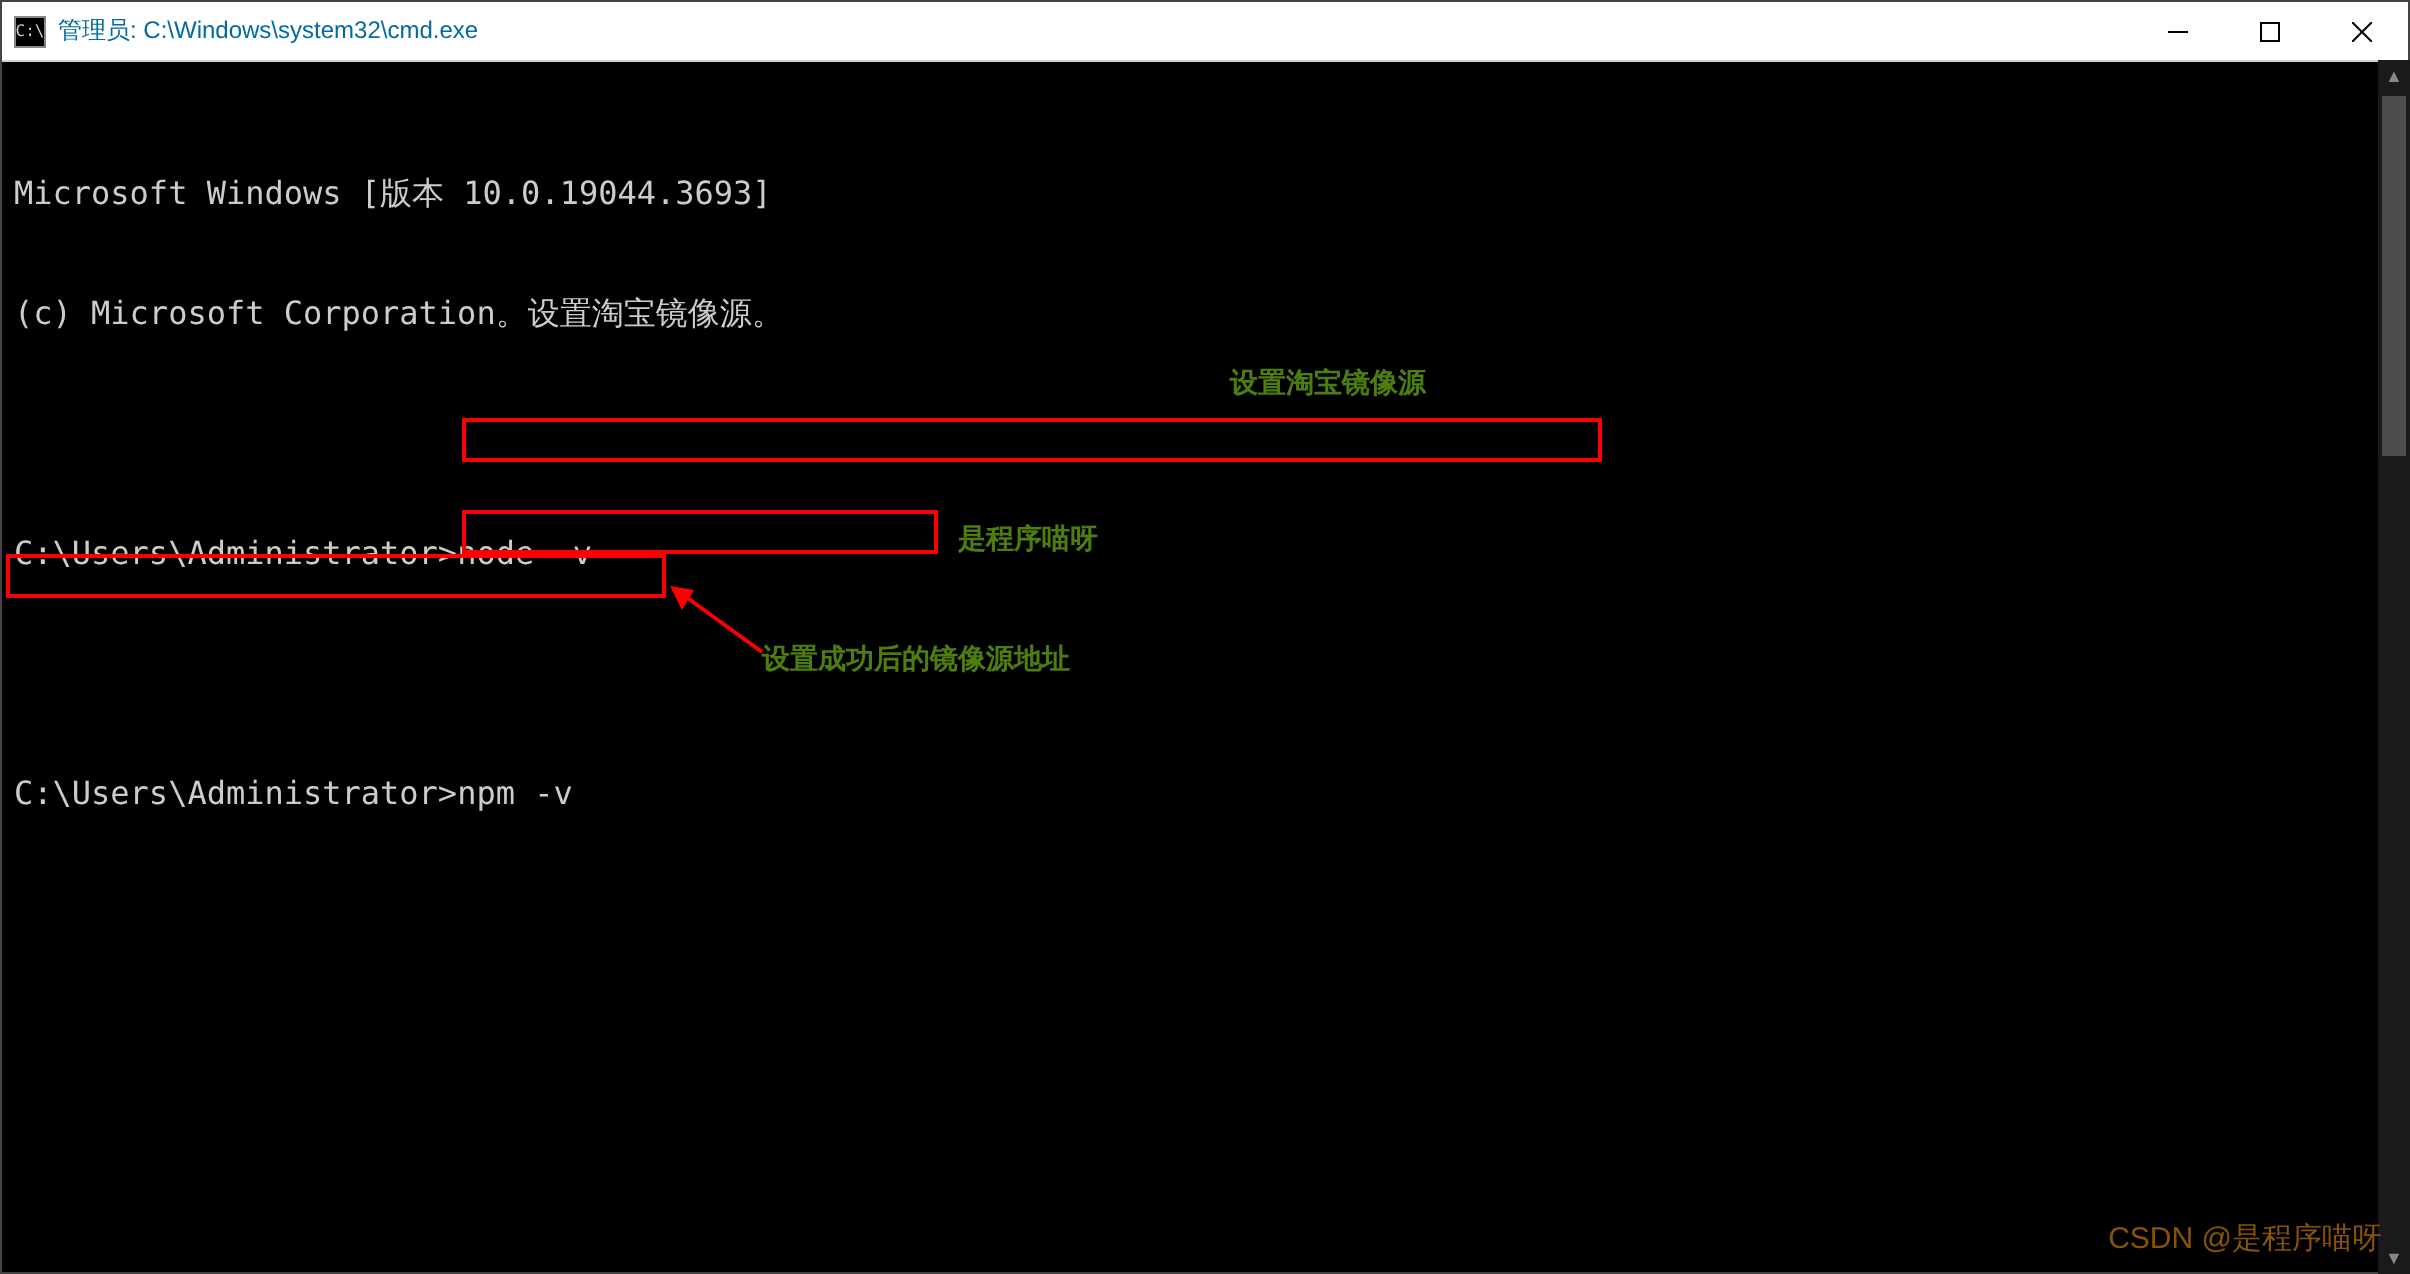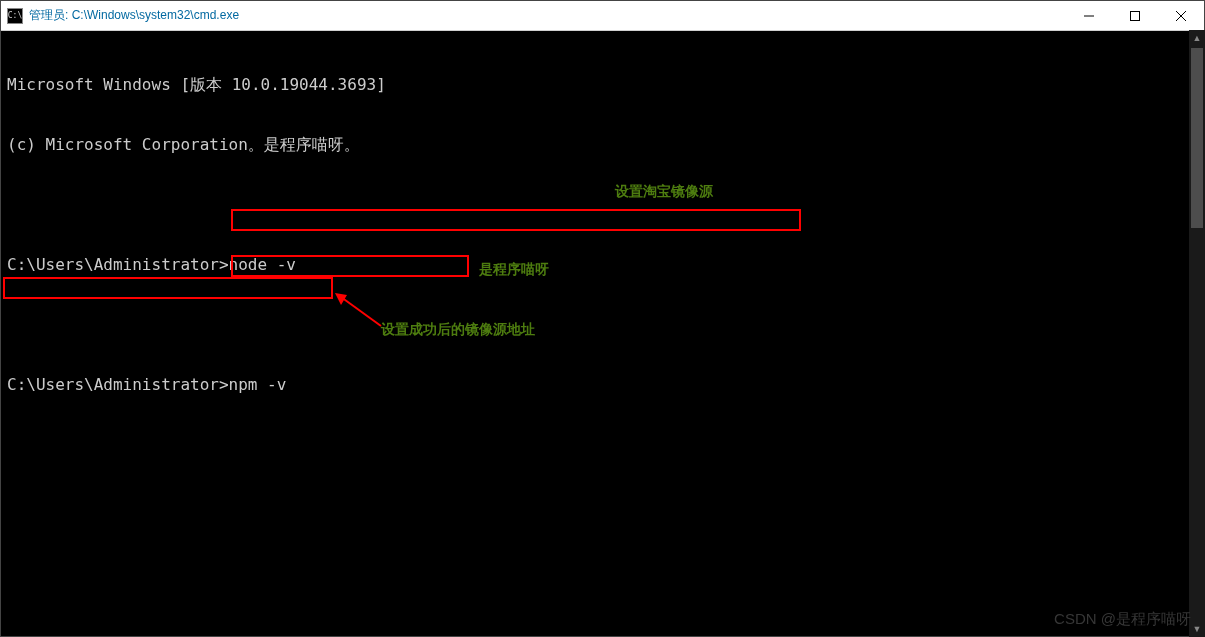--- a/index.html
+++ b/index.html
@@ -67,21 +67,21 @@
       width: 10px;
       height: 10px;
     }
     .terminal {
       flex: 1;
       background: #000000;
       color: #cccccc;
       font-family: "NSimSun", "SimSun", "Consolas", monospace;
       font-size: 16px;
       line-height: 20px;
-      padding: 4px 6px;
+      padding: 16px 6px;
       position: relative;
       white-space: pre;
       overflow: hidden;
     }
     .terminal-line {
       white-space: pre;
       min-height: 20px;
     }
     .annotation-box {
       position: absolute;
@@ -97,21 +97,21 @@
       pointer-events: none;
     }
     .annotation-arrow {
       position: absolute;
       pointer-events: none;
     }
     .watermark {
       position: absolute;
       bottom: 8px;
       right: 14px;
-      color: #404040;
+      color: #a16207;
       font-family: "Microsoft YaHei", sans-serif;
       font-size: 15px;
       opacity: 0.85;
     }
     .scrollbar {
       position: absolute;
       right: 0;
       top: 30px;
       bottom: 0;
       width: 16px;
@@ -161,21 +161,21 @@
         <svg viewBox="0 0 10 10">
             <line x1="0" y1="0" x2="10" y2="10" stroke="#000" stroke-width="1"></line>
             <line x1="10" y1="0" x2="0" y2="10" stroke="#000" stroke-width="1"></line>
           </svg>
       </div>
     </div>
   </div>
 
   <div class="terminal">
     <div class="terminal-line">Microsoft Windows [版本 10.0.19044.3693]</div>
-    <div class="terminal-line">(c) Microsoft Corporation。是程序喵呀。</div>
+    <div class="terminal-line">(c) Microsoft Corporation。设置淘宝镜像源。</div>
     <div class="terminal-line"></div>
     <div class="terminal-line"><span>C:\Users\Administrator&gt;</span><span>node -v</span></div>
     <div class="terminal-line"></div>
     <div class="terminal-line"><span>C:\Users\Administrator&gt;</span><span>npm -v</span></div>
     <div class="terminal-line"></div>
     
     
     
     
     

